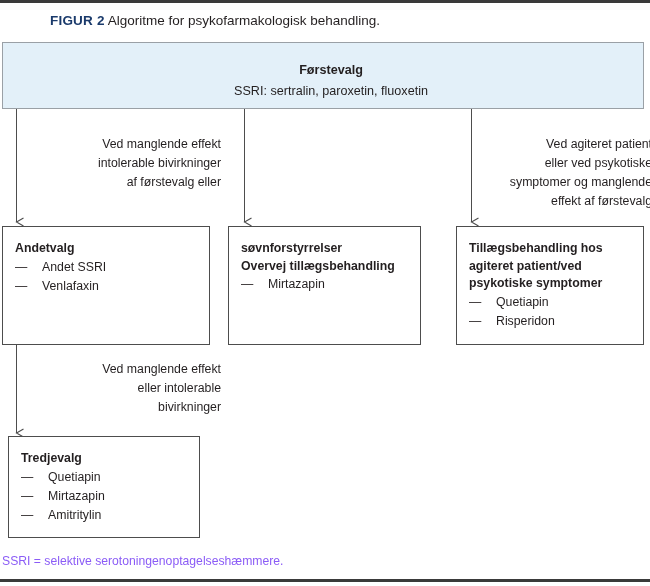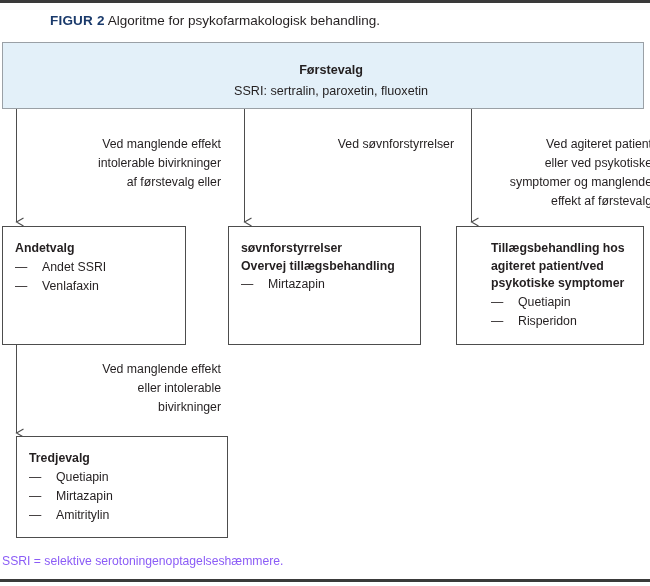--- a/index.html
+++ b/index.html
@@ -172,70 +172,67 @@
       <div>SSRI: sertralin, paroxetin, fluoxetin</div>
     </div>
   </div>
 
   <div class="note" style="left:36px; top:95px; width:185px;">
     <div>Ved manglende effekt</div>
     <div>intolerable bivirkninger</div>
     <div>af førstevalg eller</div>
   </div>
 
-  <div class="note" style="left:264px; top:95px; width:190px;">
-    <div>Ved søvnforstyrrelser</div>
-  </div>
 
   <div class="note" style="left:492px; top:95px; width:160px;">
     <div>Ved agiteret patient</div>
     <div>eller ved psykotiske</div>
     <div>symptomer og manglende</div>
     <div>effekt af førstevalg</div>
   </div>
 
-  <div class="box box-plain" style="left:2px; top:186px; width:184px; height:119px;">
+  <div class="box box-plain" style="left:2px; top:186px; width:208px; height:119px;">
     <div class="box-inner">
       <div class="box-title">Andetvalg</div>
       <ul class="items">
         <li><span class="dash">—</span><span>Andet SSRI</span></li>
         <li><span class="dash">—</span><span>Venlafaxin</span></li>
       </ul>
     </div>
   </div>
 
   <div class="box box-plain" style="left:228px; top:186px; width:193px; height:119px;">
     <div class="box-inner">
       <div class="box-title">søvnforstyrrelser</div>
       <div class="box-title">Overvej tillægsbehandling</div>
       <ul class="items">
         <li><span class="dash">—</span><span>Mirtazapin</span></li>
       </ul>
     </div>
   </div>
 
-  <div class="box box-plain" style="left:456px; top:186px; width:188px; height:119px;padding-left:22px;">
+  <div class="box box-plain" style="left:456px; top:186px; width:188px; height:119px;">
     <div class="box-inner">
       <div class="box-title">Tillægsbehandling hos</div>
       <div class="box-title">agiteret patient/ved</div>
       <div class="box-title">psykotiske symptomer</div>
       <ul class="items">
         <li><span class="dash">—</span><span>Quetiapin</span></li>
         <li><span class="dash">—</span><span>Risperidon</span></li>
       </ul>
     </div>
   </div>
 
   <div class="note" style="left:36px; top:320px; width:185px;">
     <div>Ved manglende effekt</div>
     <div>eller intolerable</div>
     <div>bivirkninger</div>
   </div>
 
-  <div class="box box-plain" style="left:16px; top:396px; width:212px; height:102px;">
+  <div class="box box-plain" style="left:8px; top:396px; width:192px; height:102px;">
     <div class="box-inner">
       <div class="box-title">Tredjevalg</div>
       <ul class="items">
         <li><span class="dash">—</span><span>Quetiapin</span></li>
         <li><span class="dash">—</span><span>Mirtazapin</span></li>
         <li><span class="dash">—</span><span>Amitritylin</span></li>
       </ul>
     </div>
   </div>
 

